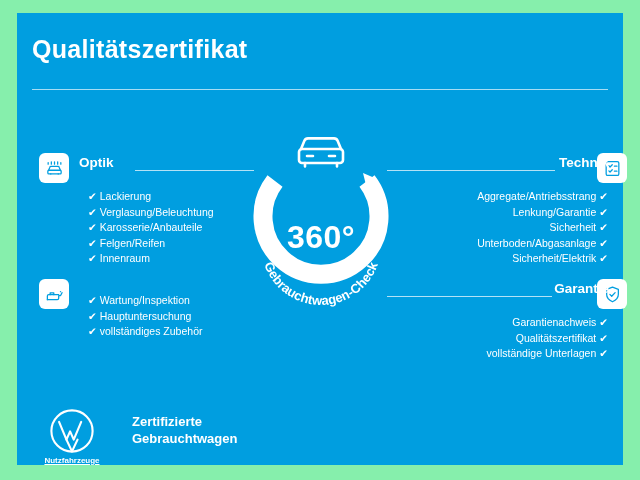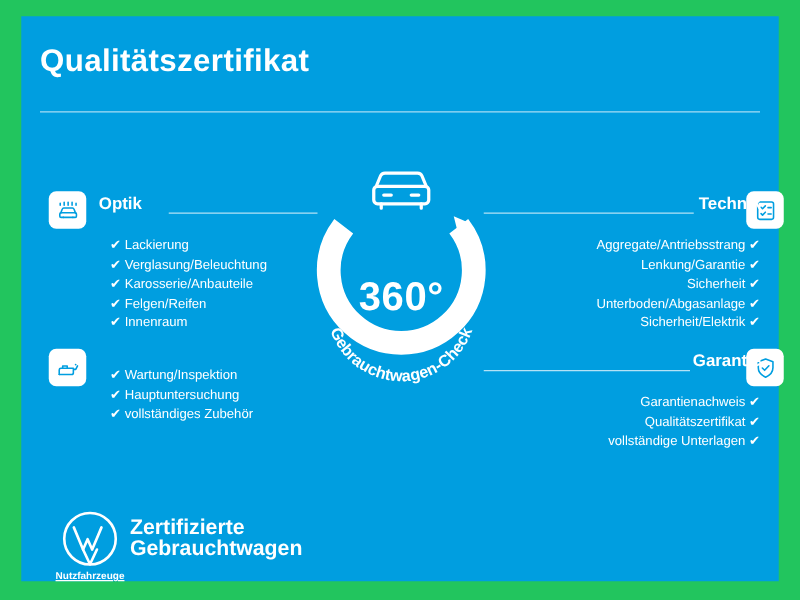--- a/index.html
+++ b/index.html
@@ -7,21 +7,21 @@
     padding: 0;
     background: #ffffff;
   }
   body {
     font-family: "Liberation Sans", sans-serif;
   }
   #page {
     position: relative;
     width: 640px;
     height: 480px;
-    background: #22c55e;
+    background: #86efac;
     overflow: hidden;
   }
   .panel {
     position: absolute;
     left: 17px;
     top: 13px;
     width: 606px;
     height: 452px;
     background: #009EE0;
     color: #ffffff;
@@ -160,23 +160,23 @@
     top: 443px;
     width: 66px;
     text-align: center;
     font-size: 8px;
     font-weight: bold;
     color: #ffffff;
     text-decoration: underline;
   }
   .footer-text {
     position: absolute;
-    left: 87px;
+    left: 115px;
     top: 400px;
-    font-size: 17px;
+    font-size: 13px;
     font-weight: bold;
     line-height: 17px;
     color: #ffffff;
     white-space: nowrap;
   }
 </style>
 </head>
 <body>
 
 <div id="page">

